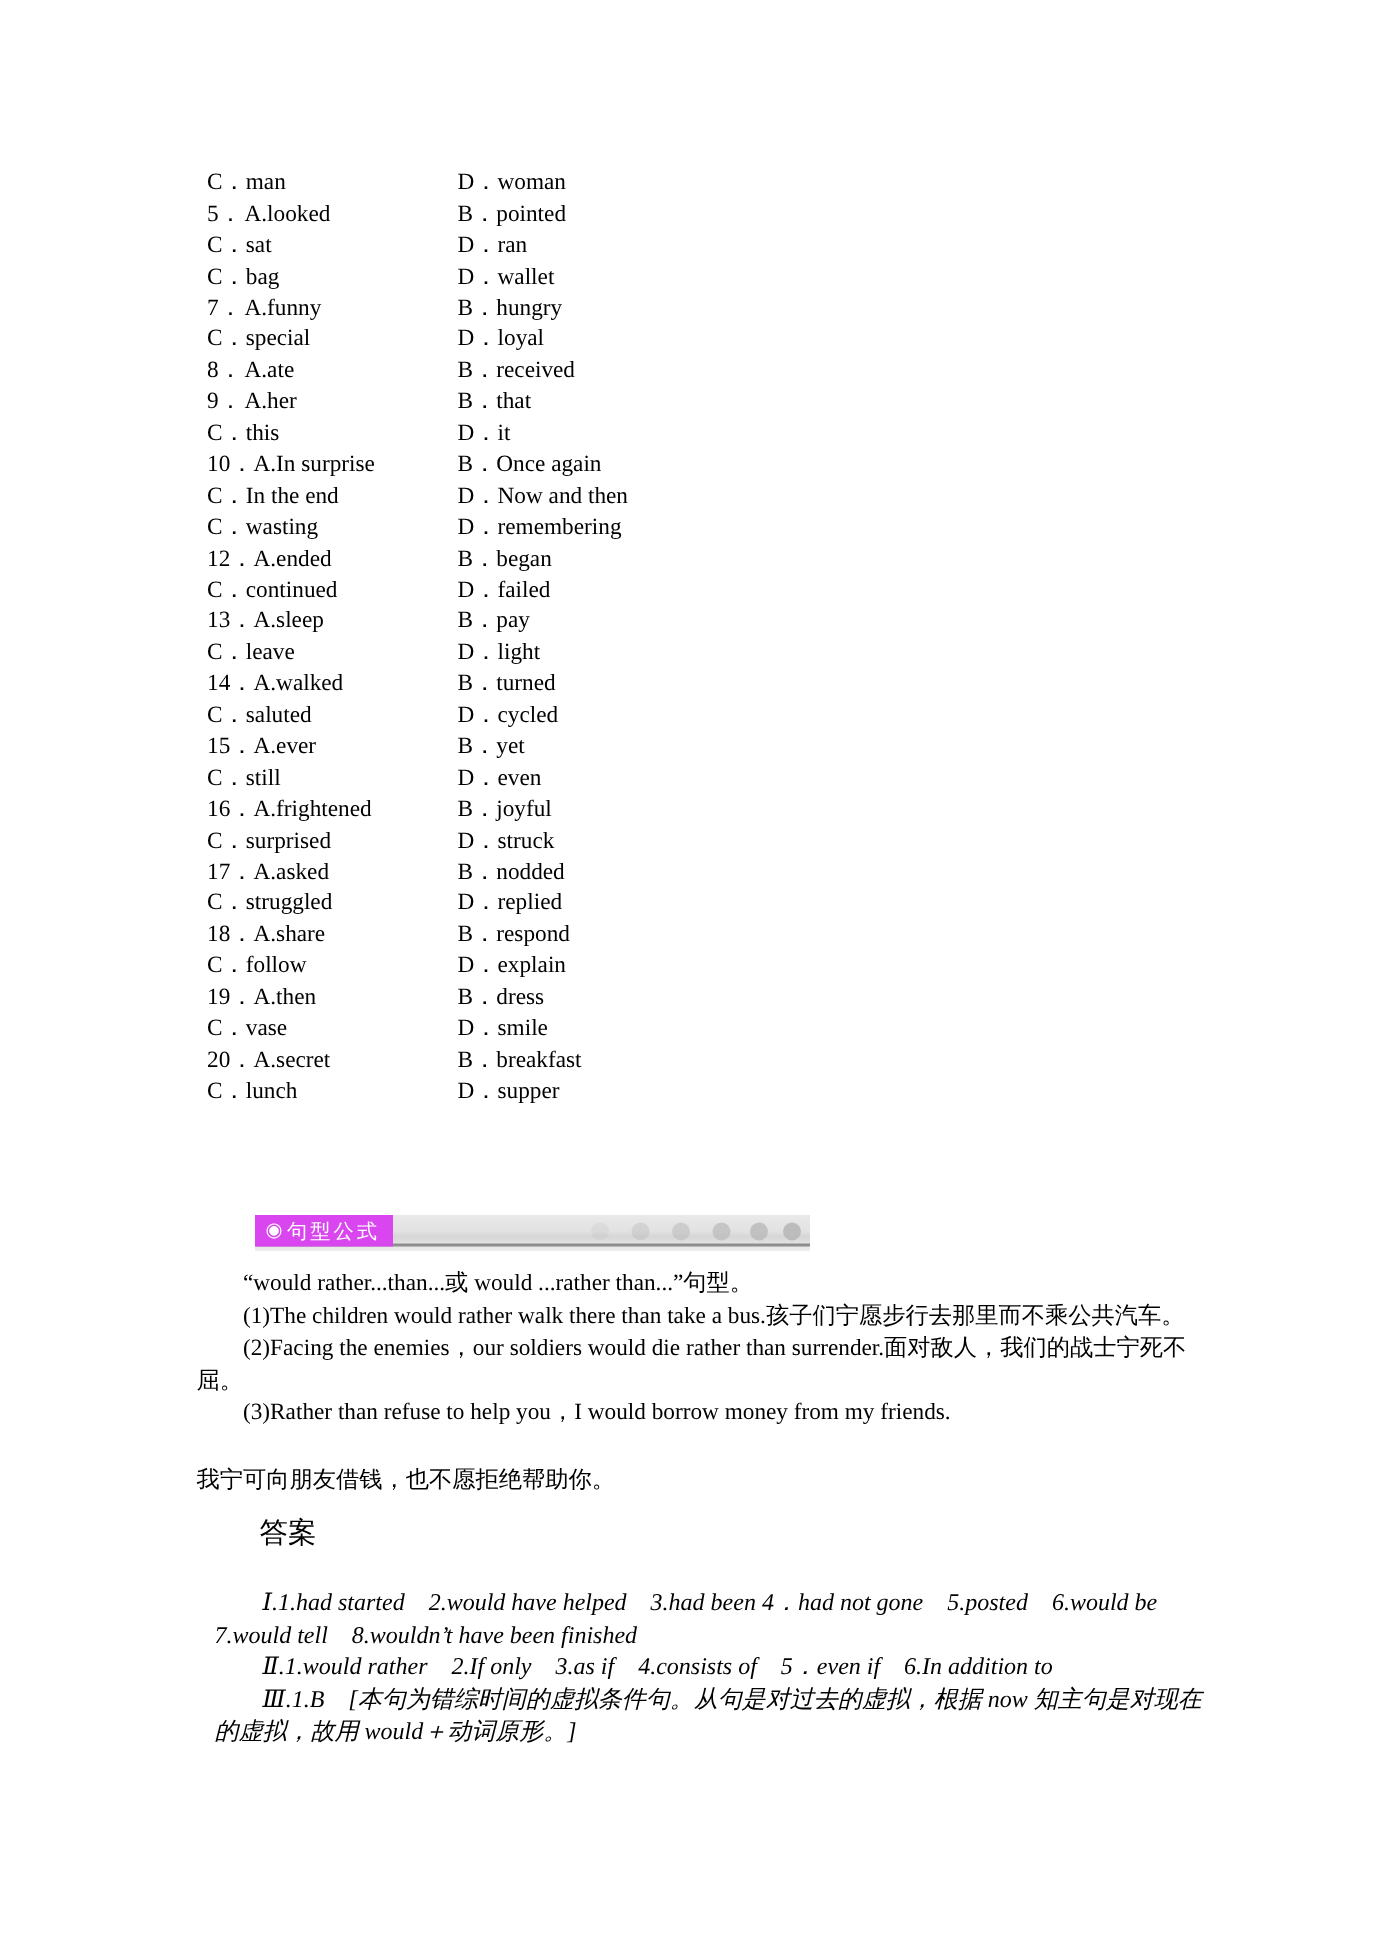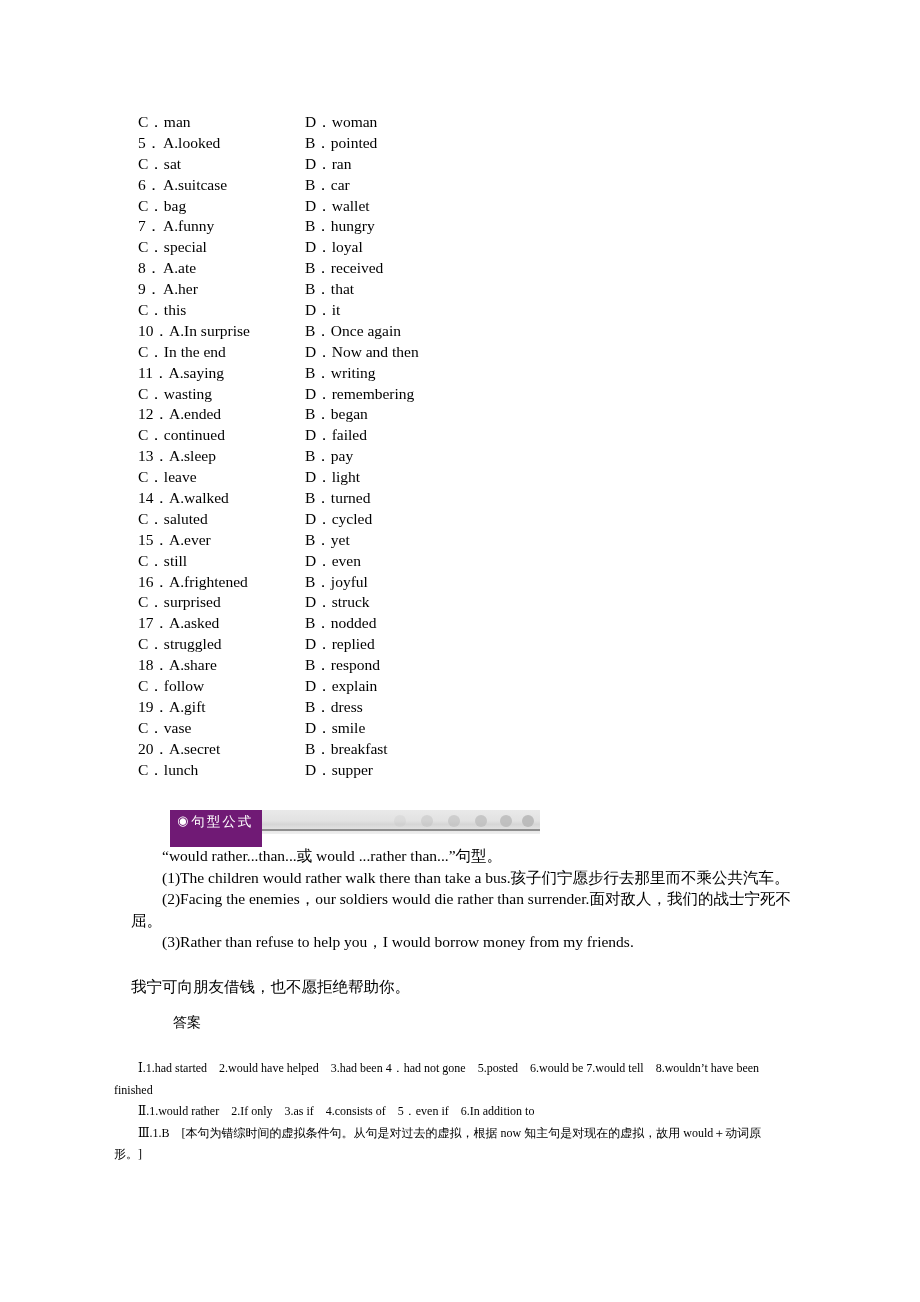--- a/index.html
+++ b/index.html
@@ -91,22 +91,22 @@
   .bar-dots i:nth-child(3) { left: 54px;  opacity: .55; }
   .bar-dots i:nth-child(4) { left: 81px;  opacity: .70; }
   .bar-dots i:nth-child(5) { left: 106px; opacity: .82; }
   .bar-dots i:nth-child(6) { left: 128px; opacity: .92; }
 
   .bar-label {
     position: absolute;
     left: 0; top: 0;
     height: 21px;
     line-height: 21px;
-    padding: 0 9px 16px 7px;
-    background: #701a75;
+    padding: 0 9px 0 7px;
+    background: #d946ef;
     color: #ffffff;
     font-family: "DejaVu Sans", "Liberation Sans", sans-serif;
     font-size: 13.5px;
     letter-spacing: 2px;
     white-space: nowrap;
   }
   .bar-label .bullet {
     display: inline-block;
     font-size: 13px;
     letter-spacing: 0;
@@ -127,72 +127,71 @@
     margin: 0;
     text-indent: 2em;
   }
   .prose p.flush { text-indent: 0; margin-top: 23px; }
 
   
   .answers-title {
     position: absolute;
     left: 173px;
     top: 1012px;
-    font-size: 14px;
+    font-size: 19px;
     line-height: 21px;
     text-align: center;
   }
   .answers {
     position: absolute;
-    left: 114px;
+    left: 143px;
     top: 1058px;
     width: 662px;
-    font-size: 12px;
+    font-size: 16px;
     line-height: 21.5px;
+    font-style: italic;
   }
   .answers p {
     margin: 0;
     text-indent: 2em;
   }
 </style>
 </head>
 <body>
 
 <div class="page">
 
   <div class="options" id="options-root">
       <div class="opt-row"><span class="opt-cell opt-col-a"><span class="opt-lead">C．</span><span class="opt-text">man</span></span><span class="opt-cell"><span class="opt-lead">D．</span><span class="opt-text">woman</span></span></div>
       <div class="opt-row"><span class="opt-cell opt-col-a"><span class="opt-lead">5．</span><span class="opt-text">A.looked</span></span><span class="opt-cell"><span class="opt-lead">B．</span><span class="opt-text">pointed</span></span></div>
       <div class="opt-row"><span class="opt-cell opt-col-a"><span class="opt-lead">C．</span><span class="opt-text">sat</span></span><span class="opt-cell"><span class="opt-lead">D．</span><span class="opt-text">ran</span></span></div>
-      <div class="opt-row"><span class="opt-cell opt-col-a"><span class="opt-lead">6．</span><span class="opt-text">A.suitcase</span></span><span class="opt-cell"><span class="opt-lead">B．</span><span class="opt-text">car</span></span></div>
       <div class="opt-row"><span class="opt-cell opt-col-a"><span class="opt-lead">C．</span><span class="opt-text">bag</span></span><span class="opt-cell"><span class="opt-lead">D．</span><span class="opt-text">wallet</span></span></div>
       <div class="opt-row"><span class="opt-cell opt-col-a"><span class="opt-lead">7．</span><span class="opt-text">A.funny</span></span><span class="opt-cell"><span class="opt-lead">B．</span><span class="opt-text">hungry</span></span></div>
       <div class="opt-row"><span class="opt-cell opt-col-a"><span class="opt-lead">C．</span><span class="opt-text">special</span></span><span class="opt-cell"><span class="opt-lead">D．</span><span class="opt-text">loyal</span></span></div>
       <div class="opt-row"><span class="opt-cell opt-col-a"><span class="opt-lead">8．</span><span class="opt-text">A.ate</span></span><span class="opt-cell"><span class="opt-lead">B．</span><span class="opt-text">received</span></span></div>
       <div class="opt-row"><span class="opt-cell opt-col-a"><span class="opt-lead">9．</span><span class="opt-text">A.her</span></span><span class="opt-cell"><span class="opt-lead">B．</span><span class="opt-text">that</span></span></div>
       <div class="opt-row"><span class="opt-cell opt-col-a"><span class="opt-lead">C．</span><span class="opt-text">this</span></span><span class="opt-cell"><span class="opt-lead">D．</span><span class="opt-text">it</span></span></div>
       <div class="opt-row"><span class="opt-cell opt-col-a"><span class="opt-lead">10．</span><span class="opt-text">A.In surprise</span></span><span class="opt-cell"><span class="opt-lead">B．</span><span class="opt-text">Once again</span></span></div>
       <div class="opt-row"><span class="opt-cell opt-col-a"><span class="opt-lead">C．</span><span class="opt-text">In the end</span></span><span class="opt-cell"><span class="opt-lead">D．</span><span class="opt-text">Now and then</span></span></div>
-      <div class="opt-row"><span class="opt-cell opt-col-a"><span class="opt-lead">11．</span><span class="opt-text">A.saying</span></span><span class="opt-cell"><span class="opt-lead">B．</span><span class="opt-text">writing</span></span></div>
       <div class="opt-row"><span class="opt-cell opt-col-a"><span class="opt-lead">C．</span><span class="opt-text">wasting</span></span><span class="opt-cell"><span class="opt-lead">D．</span><span class="opt-text">remembering</span></span></div>
       <div class="opt-row"><span class="opt-cell opt-col-a"><span class="opt-lead">12．</span><span class="opt-text">A.ended</span></span><span class="opt-cell"><span class="opt-lead">B．</span><span class="opt-text">began</span></span></div>
       <div class="opt-row"><span class="opt-cell opt-col-a"><span class="opt-lead">C．</span><span class="opt-text">continued</span></span><span class="opt-cell"><span class="opt-lead">D．</span><span class="opt-text">failed</span></span></div>
       <div class="opt-row"><span class="opt-cell opt-col-a"><span class="opt-lead">13．</span><span class="opt-text">A.sleep</span></span><span class="opt-cell"><span class="opt-lead">B．</span><span class="opt-text">pay</span></span></div>
       <div class="opt-row"><span class="opt-cell opt-col-a"><span class="opt-lead">C．</span><span class="opt-text">leave</span></span><span class="opt-cell"><span class="opt-lead">D．</span><span class="opt-text">light</span></span></div>
       <div class="opt-row"><span class="opt-cell opt-col-a"><span class="opt-lead">14．</span><span class="opt-text">A.walked</span></span><span class="opt-cell"><span class="opt-lead">B．</span><span class="opt-text">turned</span></span></div>
       <div class="opt-row"><span class="opt-cell opt-col-a"><span class="opt-lead">C．</span><span class="opt-text">saluted</span></span><span class="opt-cell"><span class="opt-lead">D．</span><span class="opt-text">cycled</span></span></div>
       <div class="opt-row"><span class="opt-cell opt-col-a"><span class="opt-lead">15．</span><span class="opt-text">A.ever</span></span><span class="opt-cell"><span class="opt-lead">B．</span><span class="opt-text">yet</span></span></div>
       <div class="opt-row"><span class="opt-cell opt-col-a"><span class="opt-lead">C．</span><span class="opt-text">still</span></span><span class="opt-cell"><span class="opt-lead">D．</span><span class="opt-text">even</span></span></div>
       <div class="opt-row"><span class="opt-cell opt-col-a"><span class="opt-lead">16．</span><span class="opt-text">A.frightened</span></span><span class="opt-cell"><span class="opt-lead">B．</span><span class="opt-text">joyful</span></span></div>
       <div class="opt-row"><span class="opt-cell opt-col-a"><span class="opt-lead">C．</span><span class="opt-text">surprised</span></span><span class="opt-cell"><span class="opt-lead">D．</span><span class="opt-text">struck</span></span></div>
       <div class="opt-row"><span class="opt-cell opt-col-a"><span class="opt-lead">17．</span><span class="opt-text">A.asked</span></span><span class="opt-cell"><span class="opt-lead">B．</span><span class="opt-text">nodded</span></span></div>
       <div class="opt-row"><span class="opt-cell opt-col-a"><span class="opt-lead">C．</span><span class="opt-text">struggled</span></span><span class="opt-cell"><span class="opt-lead">D．</span><span class="opt-text">replied</span></span></div>
       <div class="opt-row"><span class="opt-cell opt-col-a"><span class="opt-lead">18．</span><span class="opt-text">A.share</span></span><span class="opt-cell"><span class="opt-lead">B．</span><span class="opt-text">respond</span></span></div>
       <div class="opt-row"><span class="opt-cell opt-col-a"><span class="opt-lead">C．</span><span class="opt-text">follow</span></span><span class="opt-cell"><span class="opt-lead">D．</span><span class="opt-text">explain</span></span></div>
-      <div class="opt-row"><span class="opt-cell opt-col-a"><span class="opt-lead">19．</span><span class="opt-text">A.gift</span></span><span class="opt-cell"><span class="opt-lead">B．</span><span class="opt-text">dress</span></span></div>
+      <div class="opt-row"><span class="opt-cell opt-col-a"><span class="opt-lead">19．</span><span class="opt-text">A.then</span></span><span class="opt-cell"><span class="opt-lead">B．</span><span class="opt-text">dress</span></span></div>
       <div class="opt-row"><span class="opt-cell opt-col-a"><span class="opt-lead">C．</span><span class="opt-text">vase</span></span><span class="opt-cell"><span class="opt-lead">D．</span><span class="opt-text">smile</span></span></div>
       <div class="opt-row"><span class="opt-cell opt-col-a"><span class="opt-lead">20．</span><span class="opt-text">A.secret</span></span><span class="opt-cell"><span class="opt-lead">B．</span><span class="opt-text">breakfast</span></span></div>
       <div class="opt-row"><span class="opt-cell opt-col-a"><span class="opt-lead">C．</span><span class="opt-text">lunch</span></span><span class="opt-cell"><span class="opt-lead">D．</span><span class="opt-text">supper</span></span></div>
     </div>
 
   <div class="section-bar">
     <div class="bar-bg"></div>
     <div class="bar-dots">
       <i></i>
       <i></i>

